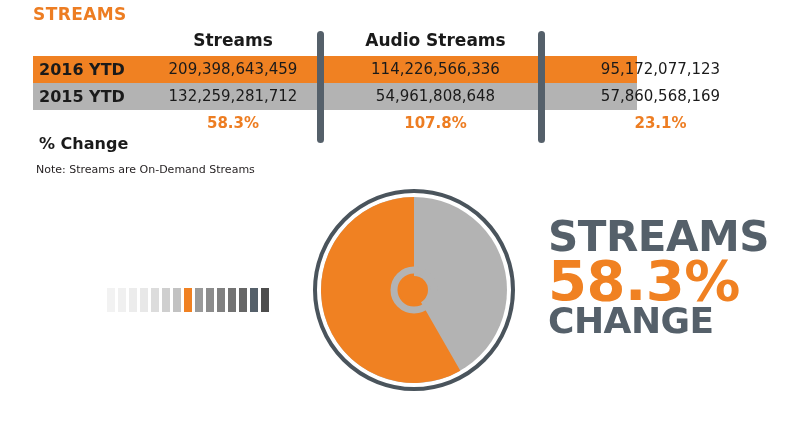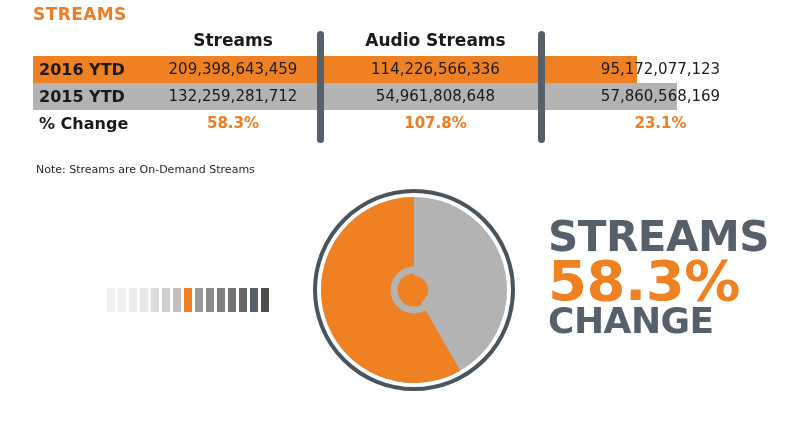--- a/index.html
+++ b/index.html
@@ -85,21 +85,21 @@
   .cell.c2 { left: 295px; width: 215px; }
   .cell.c3 { left: 515px; width: 225px; }
 
   .row.r-pct .cell.c1,
   .row.r-pct .cell.c2,
   .row.r-pct .cell.c3 {
     color: #ed7d22;
     font-weight: bold;
     font-size: 15px;
   }
-  .row.r-pct .cell.label { font-size: 16px; }
+  .row.r-pct .cell.label { font-size: 16px; margin-top: 20px; }
 
   
   .sep {
     position: absolute;
     width: 7px;
     border-radius: 4px;
     background: #55606a;
     top: 3px;
     height: 112px;
   }
@@ -171,21 +171,21 @@
     <div class="th c2">Audio Streams</div>
   </div>
 
   <div class="row r-2016" style="background: rgb(240, 129, 34);">
     <div class="cell label">2016 YTD</div>
     <div class="cell c1">209,398,643,459</div>
     <div class="cell c2">114,226,566,336</div>
     <div class="cell c3">95,172,077,123</div>
   </div>
 
-  <div class="row r-2015" style="background: rgb(179, 179, 179); padding-left: 40px;">
+  <div class="row r-2015" style="background: rgb(179, 179, 179);">
     <div class="cell label">2015 YTD</div>
     <div class="cell c1">132,259,281,712</div>
     <div class="cell c2">54,961,808,648</div>
     <div class="cell c3">57,860,568,169</div>
   </div>
 
   <div class="row r-pct" style="background: rgb(255, 255, 255);">
     <div class="cell label">% Change</div>
     <div class="cell c1">58.3%</div>
     <div class="cell c2">107.8%</div>

